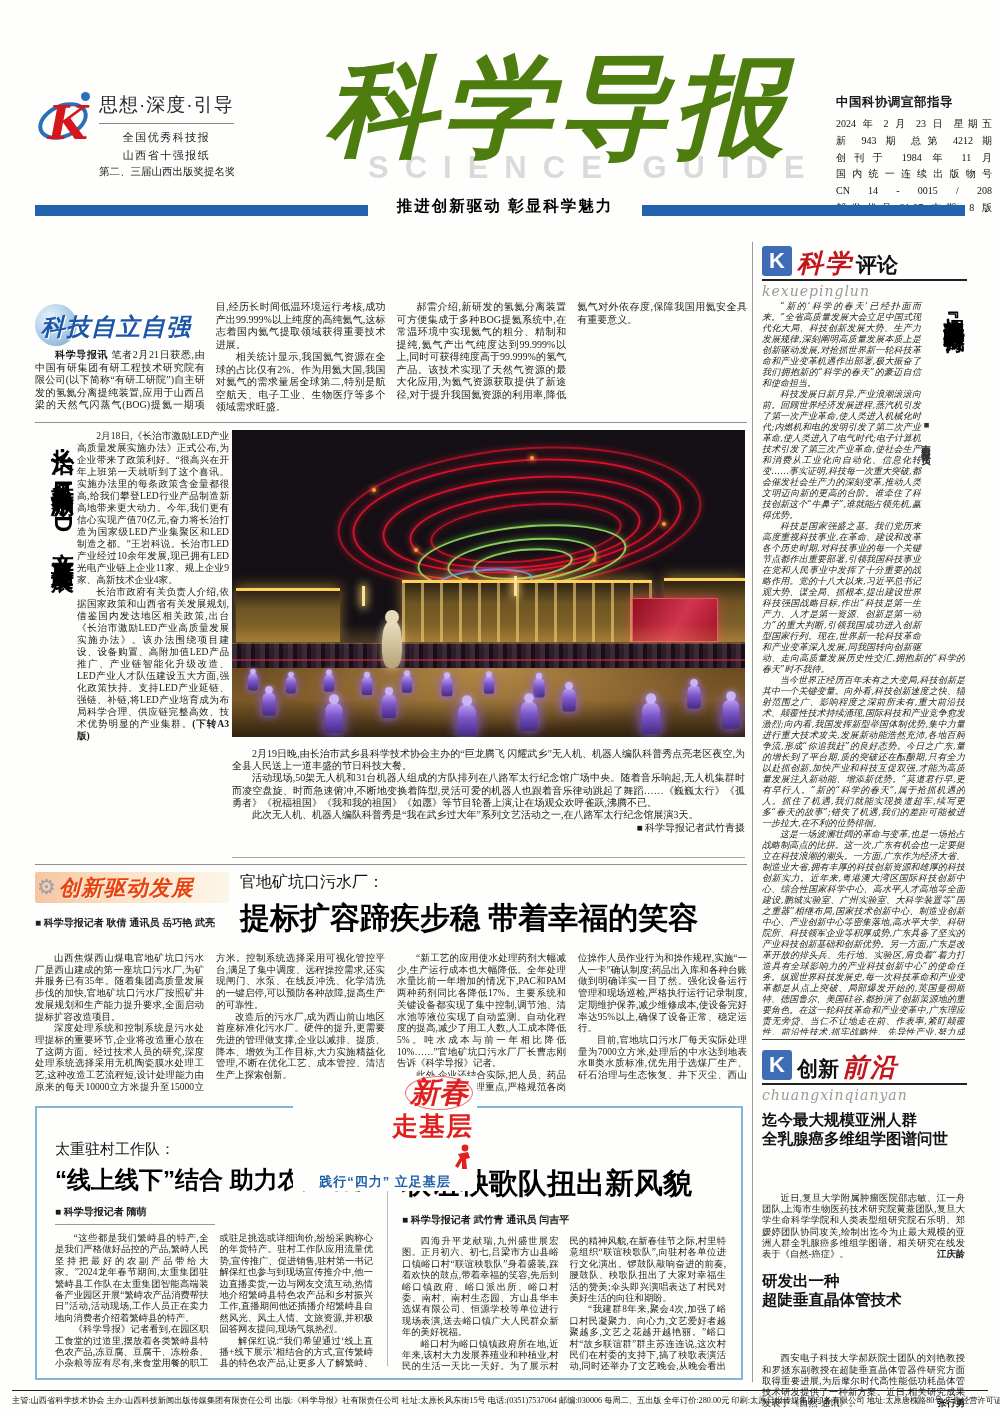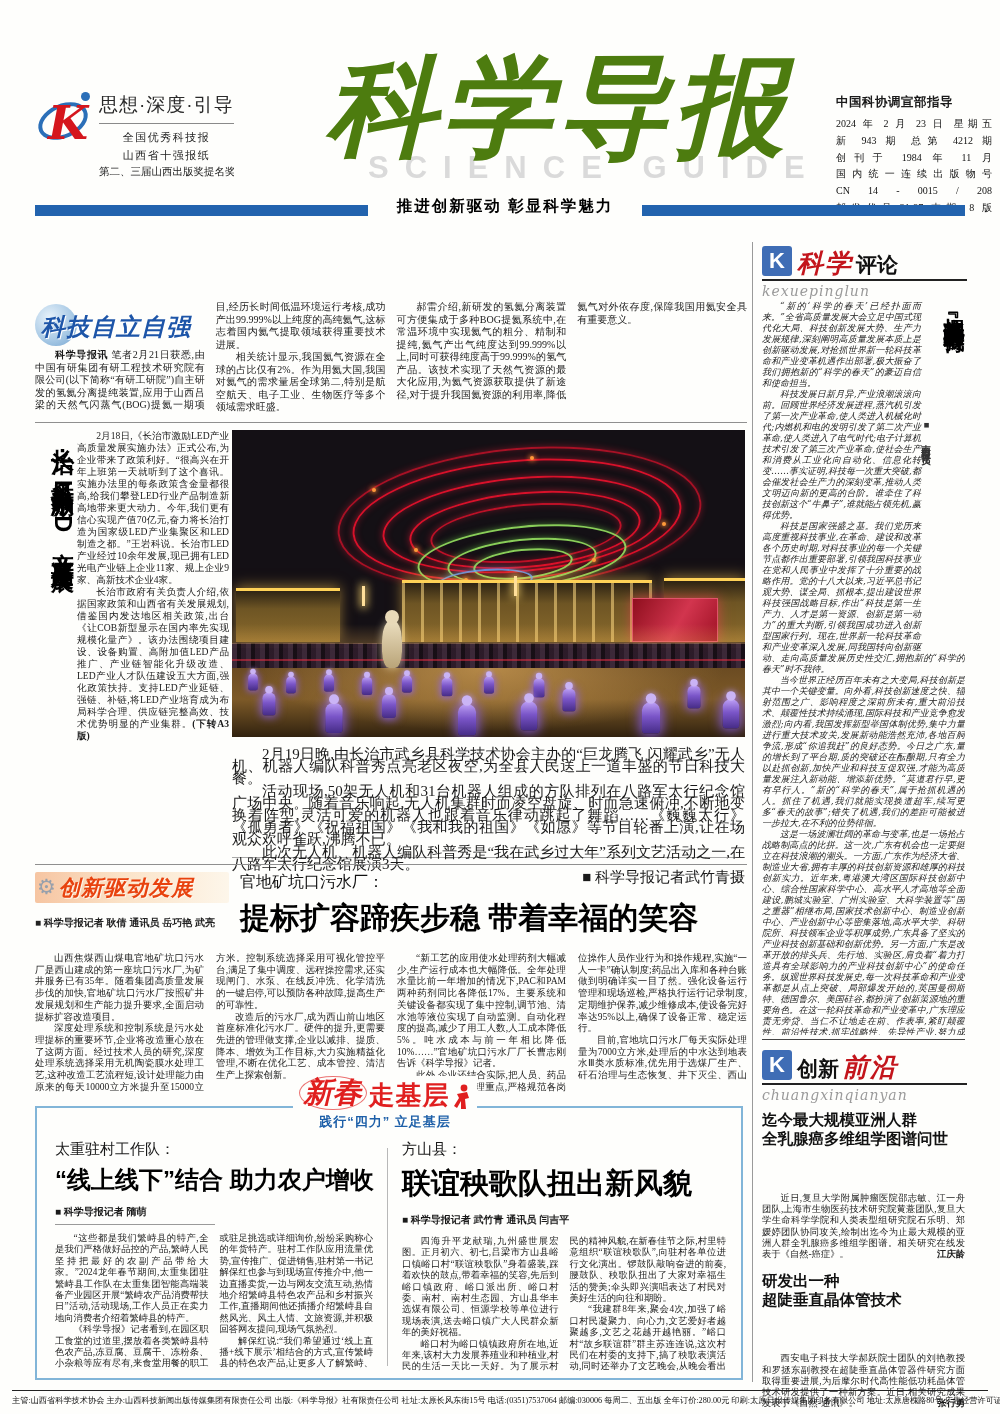--- a/index.html
+++ b/index.html
@@ -67,41 +67,41 @@
   .rope { position:absolute; left:0; top:229px; width:513px; height:2px; background:rgba(225,45,65,.55); }
   .ground { position:absolute; left:0; top:238px; width:513px; height:69px; background:radial-gradient(ellipse at 50% 0, rgba(255,198,110,.5), rgba(0,0,0,0) 65%), linear-gradient(180deg,#6b4b22,#7d5a28 45%,#31220f); }
   .robot { position:absolute; width:14px; height:24px; border-radius:6px 6px 3px 3px; background:linear-gradient(180deg,#b89af0,#7a55c8 45%,#462c86); box-shadow:0 0 9px 2px rgba(140,95,255,.75); }
   .robot::before { content:""; position:absolute; left:3px; top:-7px; width:8px; height:8px; border-radius:50%; background:#cab4f5; box-shadow:0 0 6px rgba(190,160,255,.9); }
   .mascot { position:absolute; left:150px; top:190px; width:20px; height:48px; border-radius:45% 45% 35% 35%; background:linear-gradient(#ecdfc0,#b9a478); box-shadow:0 0 9px rgba(255,240,200,.65); }
   .mascot::before { content:""; position:absolute; left:3px; top:-10px; width:14px; height:14px; border-radius:50%; background:#e8d9b8; }
 
   
   .caption { left:232px; top:748px; width:513px; height:110px; display:flex; }
   .cap-title { width:170px; display:flex; align-items:center; justify-content:center; font-family:"Liberation Sans",sans-serif; font-weight:bold; font-size:20px; letter-spacing:6px; }
-  .cap-text { flex:1; font-size:15px; line-height:12.2px; text-align:justify; border-bottom:1px solid #a8a8a8; padding-bottom:17px; }
+  .cap-text { flex:1; font-size:10px; line-height:12.2px; text-align:justify; border-bottom:1px solid #a8a8a8; padding-bottom:17px; }
   .cap-text p { text-indent:2em; }
   .credit { text-align:right; text-indent:0 !important; margin-top:1px; }
 
   
   .innov-head { left:35px; top:872px; width:712px; display:flex; }
   .innov-left { width:194px; flex:none; }
   .innov-badge { height:31px; display:flex; align-items:center; padding-left:2px; background:linear-gradient(90deg,#f6c5a2,#fbe3c8 45%,#fdf6ea); border-radius:2px; }
   .gear-glyph { font-size:21px; color:#97a0ac; margin-right:3px; line-height:1; }
   .innov-badge-text { font:italic 900 21.5px "Liberation Sans",sans-serif; color:#e8420e; letter-spacing:1px; white-space:nowrap; text-shadow:1px 1px 0 #fff5ea; }
   .innov-byline { font-family:"Liberation Sans",sans-serif; font-weight:bold; font-size:10px; margin-top:13px; color:#222; }
   .innov-right { flex:1; padding-left:11px; }
   .kicker { font-family:"Liberation Sans",sans-serif; font-size:16px; color:#111; margin-bottom:5px; }
   .innov-headline { font-family:"Liberation Sans",sans-serif; font-weight:900; font-size:30px; white-space:nowrap; color:#000; letter-spacing:0; }
   .innov-body { left:35px; top:953px; width:712px; height:141px; column-count:4; column-gap:12px; column-fill:auto; font-size:9.5px; line-height:11.7px; text-align:justify; overflow:hidden; }
   .innov-body p { text-indent:2em; }
 
   
   .spring-box { left:35px; top:1106px; width:708px; height:274px; border:2px solid #82b5d8; }
   .spring-badge { left:293px; top:1076px; width:184px; text-align:center; background:#fefefc; z-index:3; padding:0 4px; }
-  .sb-row { display:flex; align-items:flex-end; justify-content:center; gap:2px; }
+  .sb-row { display:flex; align-items:flex-end; justify-content:center; gap:2px;flex-direction:column; }
   .sb1 { font:italic 900 29px "DejaVu Serif",serif; color:#e01f1f; border:1.5px solid rgba(224,40,40,.65); border-radius:50%; padding:0 4px 2px; line-height:1.05; }
   .sb2 { font:900 26px "Liberation Sans",sans-serif; color:#e01f1f; letter-spacing:1px; line-height:1.15; }
   .sb-sub { font-family:"Liberation Sans",sans-serif; font-weight:bold; font-size:13px; color:#1d5fa8; letter-spacing:1px; margin-top:3px; }
   .sp-col { position:absolute; }
   .sp-left { left:55px; top:1140px; width:318px; }
   .sp-right { left:402px; top:1140px; width:324px; }
   .sp-divider { left:387px; top:1148px; width:1px; height:218px; background:#b8b8b8; }
   .sp-kicker { font-family:"Liberation Sans",sans-serif; font-size:15px; margin-bottom:5px; }
   .sp-headline { font-family:"Liberation Sans",sans-serif; font-weight:900; font-size:24px; white-space:nowrap; margin-bottom:9px; color:#000; }
   .sp-headline.big { font-size:29px; }
@@ -195,21 +195,21 @@
     <p><b>科学导报讯</b><span>  笔者2月21日获悉,由中国有研集团有研工程技术研究院有限公司(以下简称“有研工研院”)自主研发的氢氦分离提纯装置,应用于山西吕梁的天然气闪蒸气(BOG)提氦一期项目,经历长时间低温环境运行考核,成功产出99.999%以上纯度的高纯氦气,这标志着国内氦气提取领域获得重要技术进展。</span></p>
     <p>相关统计显示,我国氦气资源在全球的占比仅有2%。作为用氦大国,我国对氦气的需求量居全球第二,特别是航空航天、电子工业、生物医疗等多个领域需求旺盛。</p>
     <p><span>郝雷介绍,新研发的氢氦分离装置可方便集成于多种BOG提氦系统中,在常温环境中实现氦气的粗分、精制和提纯,氦气产出气纯度达到99.999%以上,同时可获得纯度高于99.999%的氢气产品。该技术实现了天然气资源的最大化应用,为氦气资源获取提供了新途径,对于提升我国氦资源的利用率,降低氦气对外依存度,保障我国用氦安全具有重要意义。</span></p>
   </div>
 
   <div class="rule" style="left:35px; top:422px; width:712px;"></div>
 
   <div class="abs ganzhi">
     <div class="gz-title">长治：多措并举激励LED产业高质量发展</div>
     <p>2月18日,《长治市激励LED产业高质量发展实施办法》正式公布,为企业带来了政策利好。“很高兴在开年上班第一天就听到了这个喜讯。实施办法里的每条政策含金量都很高,给我们攀登LED行业产品制造新高地带来更大动力。今年,我们更有信心实现产值70亿元,奋力将长治打造为国家级LED产业集聚区和LED制造之都。”王岩科说。长治市LED产业经过10余年发展,现已拥有LED光电产业链上企业11家、规上企业9家、高新技术企业4家。</p>
-    <p><span>长治市政府有关负责人介绍,依据国家政策和山西省有关发展规划,借鉴国内发达地区相关政策,出台《让COB新型显示在国内率先实现规模化量产》。该办法围绕项目建设、设备购置、高附加值LED产品推广、产业链智能化升级改造、LED产业人才队伍建设五大方面,强化政策扶持。支持LED产业延链、强链、补链,将LED产业培育成为布局科学合理、供应链完整高效、技术优势明显的产业集群。</span><span class="turn">(下转A3版)</span></p>
+    <p><span>长治市政府有关负责人介绍,依据国家政策和山西省有关发展规划,借鉴国内发达地区相关政策,出台《长治市激励LED产业高质量发展实施办法》。该办法围绕项目建设、设备购置、高附加值LED产品推广、产业链智能化升级改造、LED产业人才队伍建设五大方面,强化政策扶持。支持LED产业延链、强链、补链,将LED产业培育成为布局科学合理、供应链完整高效、技术优势明显的产业集群。</span><span class="turn">(下转A3版)</span></p>
   </div>
 
   <div class="abs photo">
     <div class="ring red" style="left:105px;top:18px;width:365px;height:140px;opacity:.75;"></div>
     <div class="ring red" style="left:120px;top:30px;width:330px;height:120px;"></div>
     <div class="ring red" style="left:150px;top:47px;width:280px;height:95px;"></div>
     <div class="ring red" style="left:177px;top:62px;width:232px;height:76px;"></div>
     <div class="ring red" style="left:198px;top:74px;width:192px;height:58px;opacity:.85;"></div>
     <div class="ring green" style="left:185px;top:96px;width:210px;height:62px;"></div>
     <div class="ring green" style="left:215px;top:109px;width:150px;height:44px;"></div>

